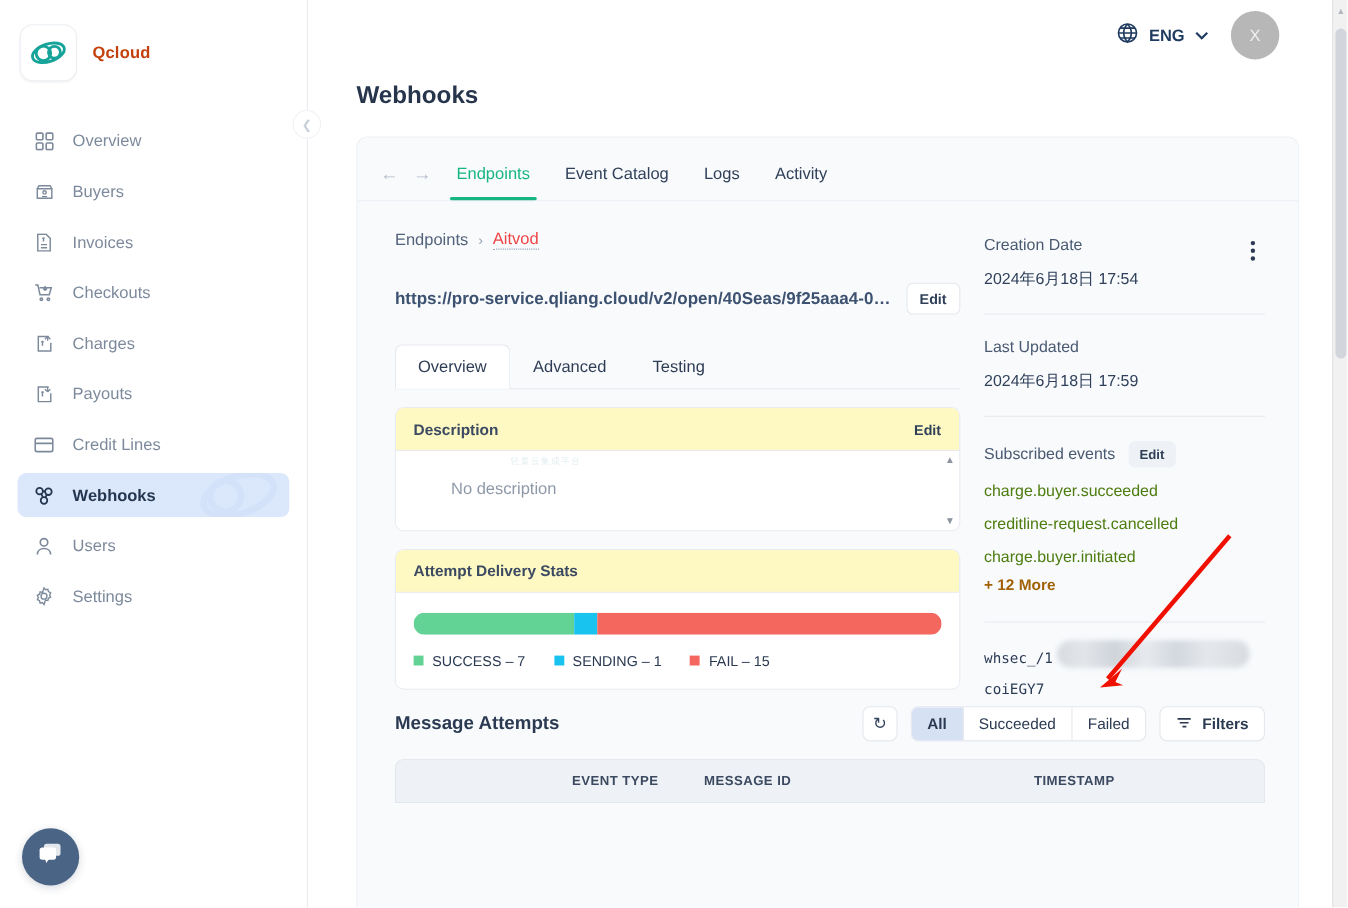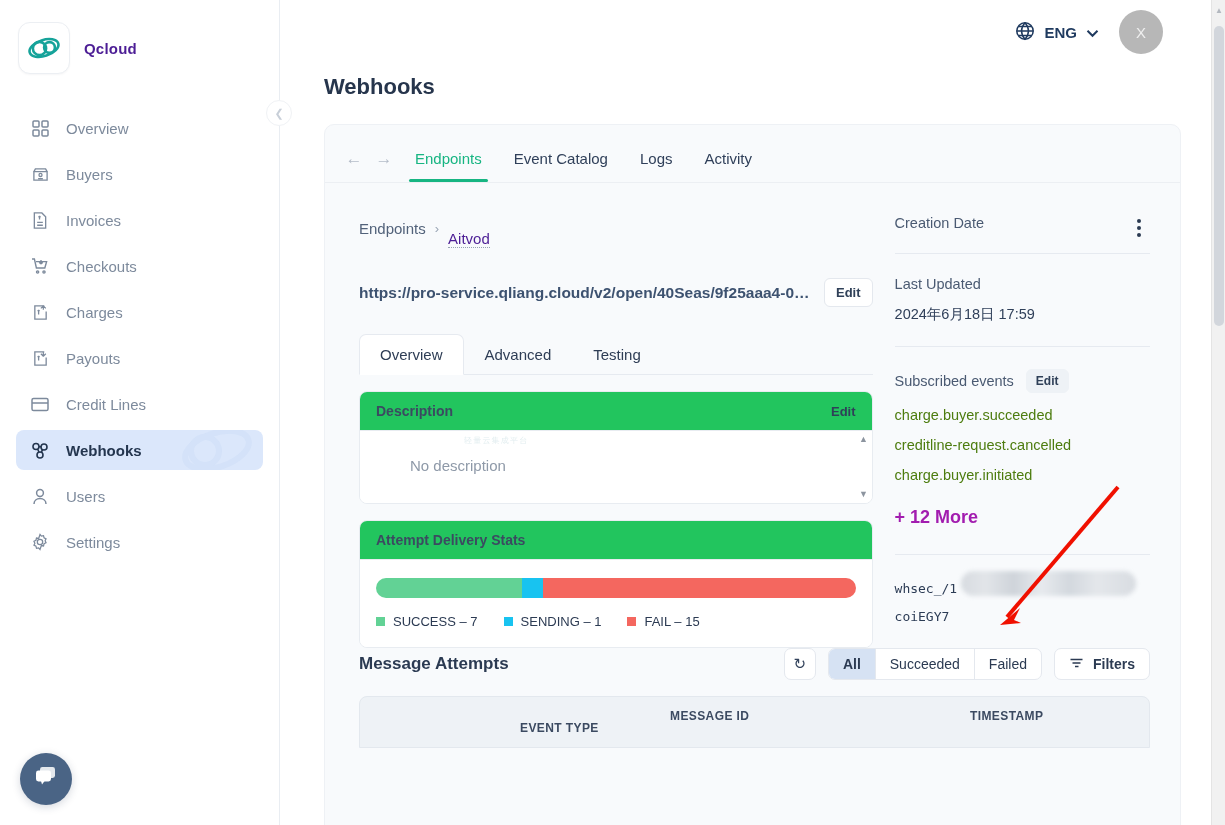--- a/index.html
+++ b/index.html
@@ -19,21 +19,21 @@
     position: relative;
     flex: 0 0 280px;
   }
   .brand { display: flex; align-items: center; gap: 14px; padding: 22px 0 0 18px; }
   .brand-logo {
     width: 52px; height: 52px; border-radius: 12px;
     border: 1px solid #eceff3; background: #fff;
     display: flex; align-items: center; justify-content: center;
     box-shadow: 0 1px 2px rgba(16,24,40,.04);
   }
-  .brand-name { font-size: 15px; font-weight: bold; color: #4c1d95; letter-spacing: .2px; }
+  .brand-name { font-size: 15px; font-weight: bold; color: #c2410c; letter-spacing: .2px; }
 
   .nav { margin-top: 34px; padding: 0 16px; }
   .nav-item {
     display: flex; align-items: center; gap: 16px;
     height: 40px; padding: 0 14px; margin-bottom: 6px;
     border-radius: 8px; cursor: pointer;
     color: #7d8a9c; font-size: 15px;
     position: relative; overflow: hidden;
   }
   .nav-item .nv-label { position: relative; z-index: 2; }
@@ -115,21 +115,21 @@
     content: ""; position: absolute; left: 10px; right: 10px; bottom: 0;
     height: 3px; background: #17b582; border-radius: 2px;
   }
 
   .content { padding: 26px 30px 0 34px; display: flex; gap: 22px; }
   .col-left { width: 520px; }
   .col-right { width: 260px; padding-top: 6px; }
 
   .crumbs { display:flex; align-items:center; gap: 9px; font-size: 15px; color: #52627a; }
   .crumb-link { color: #52627a; cursor: pointer; }
-  .crumb-cur { color: #4c1d95; border-bottom: 1px dotted #97a3b4; cursor: pointer; margin-top: 21px; }
+  .crumb-cur { color: #ef4444; border-bottom: 1px dotted #97a3b4; cursor: pointer; }
   .crumb-sep { color: #9aa6b5; font-size: 13px; }
 
   .dots {
     position: absolute; right: 28px; top: 88px;
     width: 26px; height: 30px; display:flex; flex-direction: column;
     align-items:center; justify-content:center; gap: 3px; cursor: pointer;
   }
   .dots i { width: 4px; height: 4px; border-radius: 50%; background: #2b3a52; display:block; }
 
   .urlrow { display:flex; align-items:center; gap: 10px; margin-top: 30px; }
@@ -148,21 +148,21 @@
     padding: 11px 20px; font-size: 15px; color: #2e3d55; cursor: pointer;
     border: 1px solid transparent; border-bottom: none; position: relative; top: 1px;
   }
   .subtab.active {
     background: #fff; border-color: #e6eaf0; border-radius: 7px 7px 0 0;
     border-bottom: 1px solid #fff;
   }
 
   .card { border: 1px solid #e8ecf1; border-radius: 8px; margin-top: 16px; overflow: hidden; background: #fff; }
   .card-head {
-    background: #22c55e; padding: 11px 16px;
+    background: #fef9c3; padding: 11px 16px;
     display:flex; align-items:center; justify-content: space-between;
     font-size: 14px; font-weight: bold; color: #3b4a61;
     border-bottom: 1px solid #e8ecf1;
   }
   .card-head .lnk { font-size: 13px; font-weight: bold; color: #2f4058; cursor: pointer; }
   .card-body { background: #fff; padding: 18px 16px; position: relative; }
 
   .desc-body { height: 72px; padding: 26px 16px 0 16px; }
   .desc-text { font-size: 15px; color: #8e99a8; margin-left: 34px; }
   .desc-wm {
@@ -182,21 +182,21 @@
   .legend { display:flex; gap: 26px; margin-top: 16px; align-items:center; }
   .leg { display:flex; align-items:center; gap: 8px; font-size: 13px; color: #2b3a52; }
   .leg i { width: 9px; height: 9px; display:block; }
 
   
   .meta-label { font-size: 14.5px; color: #4a5a72; }
   .meta-value { font-size: 14.5px; color: #30405a; margin-top: 13px; }
   .hr { height: 1px; background: #e6eaf0; margin: 22px 0; }
   .ev-head { display:flex; align-items:center; gap: 12px; }
   .ev-item { font-size: 14.5px; color: #4d7c0f; margin-top: 14px; }
-  .more-link { font-size: 18px; font-weight: bold; color: #a21caf; margin-top: 24px; cursor: pointer; }
+  .more-link { font-size: 14px; font-weight: bold; color: #a16207; margin-top: 8px; cursor: pointer; }
   .ss-head { display:flex; align-items:center; gap: 10px; }
   .secret {
     font-family: "DejaVu Sans Mono", monospace; font-size: 13px; color: #2c3c55;
     margin-top: 16px; line-height: 28px; position: relative; width: 250px;
   }
   .blur-bar {
     position: absolute; left: 66px; top: -4px; width: 175px; height: 25px;
     border-radius: 13px;
     background: linear-gradient(90deg,#d7dbe0 0%,#e2e5e9 14%,#cfd4da 30%,#e7eaee 46%,#d3d8de 62%,#e4e7eb 78%,#d8dce1 100%);
     filter: blur(2.2px);
@@ -226,21 +226,21 @@
     border: 1px solid #e4e8ee; background: #fff; border-radius: 7px;
     padding: 7px 14px; font-size: 14px; font-weight: bold; color: #2b3a52; cursor: pointer;
   }
   .ma-table {
     margin: 16px 30px 0 34px;
     border: 1px solid #e3e8ee; border-radius: 8px 8px 0 0;
     background: #eef2f6; overflow: hidden;
   }
   .ma-th { display:flex; padding: 12px 0 12px 0; font-size: 12px; font-weight: bold; color: #3b4a61; letter-spacing: .4px; }
   .ma-th .c1 { width: 160px; }
-  .ma-th .c2 { width: 150px; margin-top: 12px; }
+  .ma-th .c2 { width: 120px; }
   .ma-th .c3 { width: 300px; }
   .ma-th .c4 { width: 160px; }
 
   
   .winscroll {
     position: absolute; right: 0; top: 0; width: 14px; height: 825px;
     background: #f1f1f1; border-left: 1px solid #e4e4e4; z-index: 30;
   }
   .winscroll .thumb {
     position:absolute; left: 2px; top: 26px; width: 10px; height: 300px;
@@ -521,20 +521,21 @@
                   <i style="background:#f4675f"></i>
                   <span>FAIL – 15</span>
                 </div>
               </div>
             </div>
           </div>
         </div>
 
         <div class="col-right">
           <div class="meta-label">Creation Date</div>
+          <div class="meta-value">2024年6月18日 17:54</div>
           <div class="hr"></div>
           <div class="meta-label">Last Updated</div>
           <div class="meta-value">2024年6月18日 17:59</div>
           <div class="hr"></div>
 
           <div class="ev-head">
             <span class="meta-label">Subscribed events</span>
             <button class="btn-sm" style="background:#eef2f6;border-color:#eef2f6;padding:4px 9px;font-size:12px">Edit</button>
           </div>
           <div class="ev-item">charge.buyer.succeeded</div>

